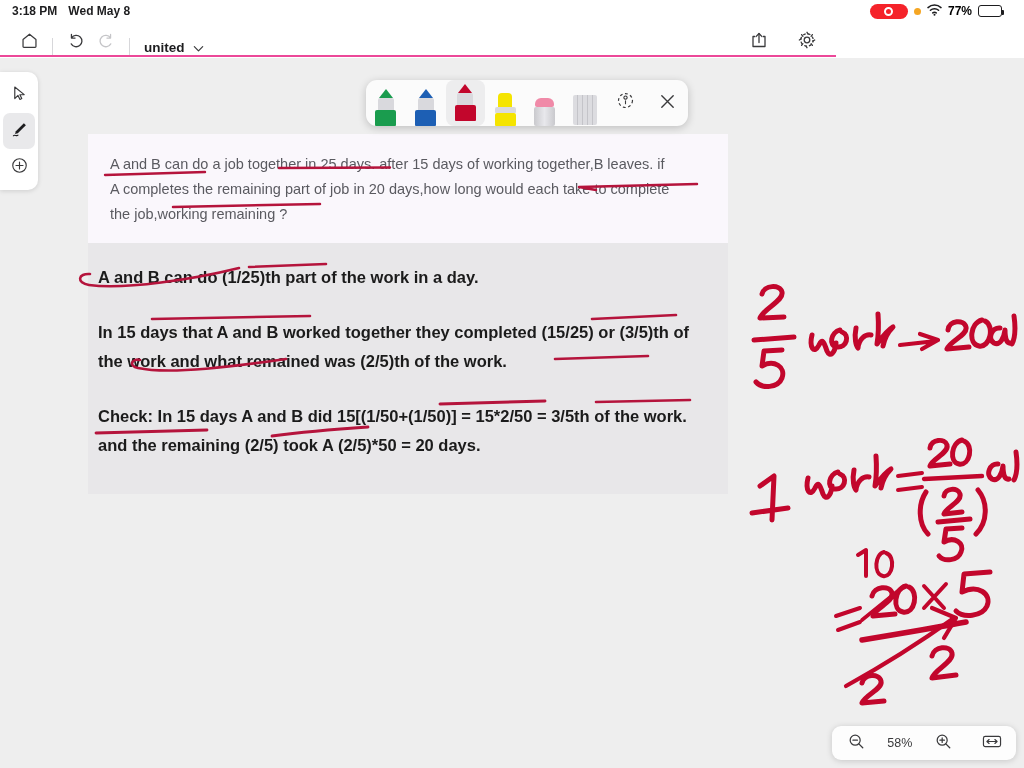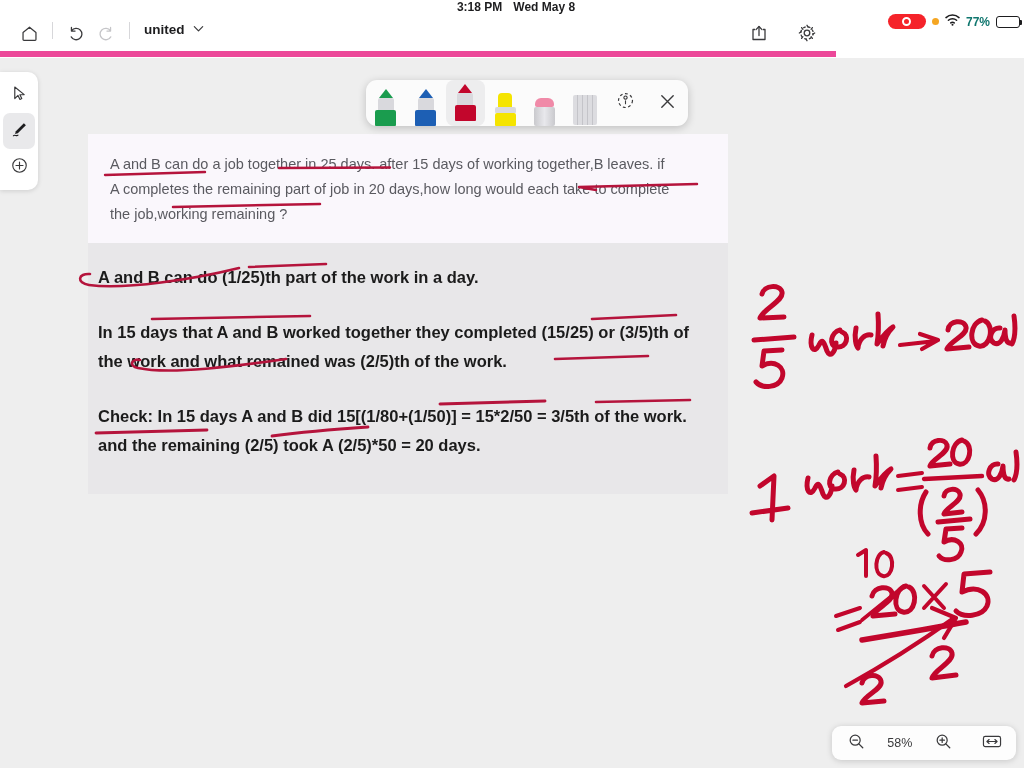--- a/index.html
+++ b/index.html
@@ -8,49 +8,48 @@
     width: 1024px; height: 768px;
     font-family: "Liberation Sans", sans-serif;
     background: #ffffff;
     overflow: hidden;
   }
   #app { position: relative; width: 1024px; height: 768px; background:#ffffff; }
 
   
   .statusbar {
     position: absolute; top:0; left:0; width:1024px; height:22px;
-    display:flex; align-items:center; padding:0 4px 0 12px;
+    display:flex; align-items:center; padding:0 22px 0 12px;
     font-size:12px; font-weight:bold; color:#1d1d1f; background:#ffffff;
     z-index:40;
-    flex-direction:column;
   }
   .status-left { display:flex; align-items:center; gap:11px; }
   .status-right { margin-left:auto; display:flex; align-items:center; gap:6px; }
   .rec-pill {
     width:38px; height:15px; border-radius:8px; background:#f5232a;
     display:flex; align-items:center; justify-content:center;
   }
   .rec-pill .ring {
     width:9px;height:9px;border-radius:50%; border:2px solid #ffffff;
   }
   .dot-orange { width:7px;height:7px;border-radius:50%;background:#f5a623; }
-  .batt-txt { font-size:12px; font-weight:bold; color:#0f766e; }
+  .batt-txt { font-size:12px; font-weight:bold; color:#000000; }
   .batt {
     width:24px;height:12px;border:1.3px solid #1d1d1f;border-radius:3px;
     position:relative; padding:1.4px;
   }
   .batt::after{content:"";position:absolute;right:-3.2px;top:3.5px;width:2px;height:5px;
     background:#1d1d1f;border-radius:0 1px 1px 0;}
   .batt .fill{height:100%;width:77%;background:#1d1d1f;border-radius:1px;}
 
   
   .navbar {
     position:absolute; top:22px; left:0; width:836px; height:35px;
-    display:flex; align-items:flex-start; padding:0 14px; background:#ffffff;
-    border-bottom:6px solid #ec4899; z-index:35;
+    display:flex; align-items:flex-end; padding:0 14px; background:#ffffff;
+    border-bottom:2px solid #ec4899; z-index:35;
   }
   .nav-btn { width:30px;height:26px;display:flex;align-items:center;justify-content:center;
     cursor:pointer; }
   .nav-sep { width:1px;height:17px;background:#d7d7da;margin:0 8px; }
   .doc-title { font-size:13.5px;font-weight:bold;color:#1d1d1f;margin-left:6px;cursor:pointer; }
   .chev { margin-left:7px; cursor:pointer; display:flex; align-items:center;}
   .nav-right { margin-left:auto; display:flex; align-items:center; gap:18px; }
 
   
   .canvas {
@@ -296,21 +295,21 @@
 
     <div class="page">
       <div class="qblock">
         <div class="qtext">A and B can do a job together in 25 days. after 15 days of working together,B leaves. if</div>
         <div class="qtext">A completes the remaining part of job in 20 days,how long would each take to complete</div>
         <div class="qtext">the job,working remaining ?</div>
       </div>
       <div class="ablock">
         <p class="ptext">A and B can do (1/25)th part of the work in a day.</p>
         <p class="ptext">In 15 days that A and B worked together they completed (15/25) or (3/5)th of the work and what remained was (2/5)th of the work.</p>
-        <p class="ptext">Check: In 15 days A and B did 15[(1/80+(1/50)] = 15*2/50 = 3/5th of the work. and the remaining (2/5) took A (2/5)*50 = 20 days.</p>
+        <p class="ptext">Check: In 15 days A and B did 15[(1/50+(1/50)] = 15*2/50 = 3/5th of the work. and the remaining (2/5) took A (2/5)*50 = 20 days.</p>
       </div>
     </div>
 
     <svg class="ink" viewBox="0 0 1024 710">
       <g fill="none" stroke="#b5143c" stroke-linecap="round" stroke-linejoin="round">
 
         <path d="M279 110 L390 109.5" stroke-width="2.4"></path>
         <path d="M105 117 L205 114" stroke-width="2.4"></path>
         <path d="M579 129 L697 126 M579 129 L596 132" stroke-width="2.5"></path>
         <path d="M173 149 L320 146" stroke-width="2.5"></path>

